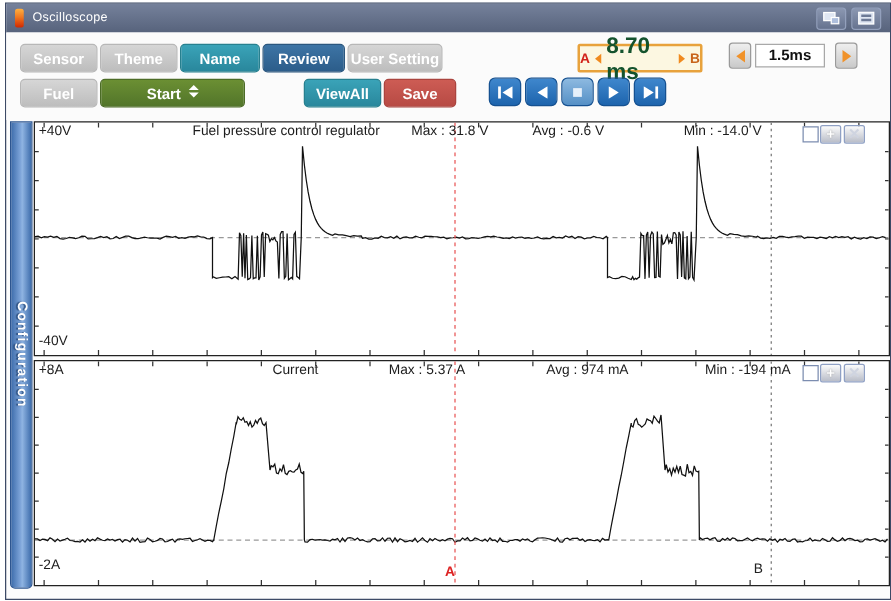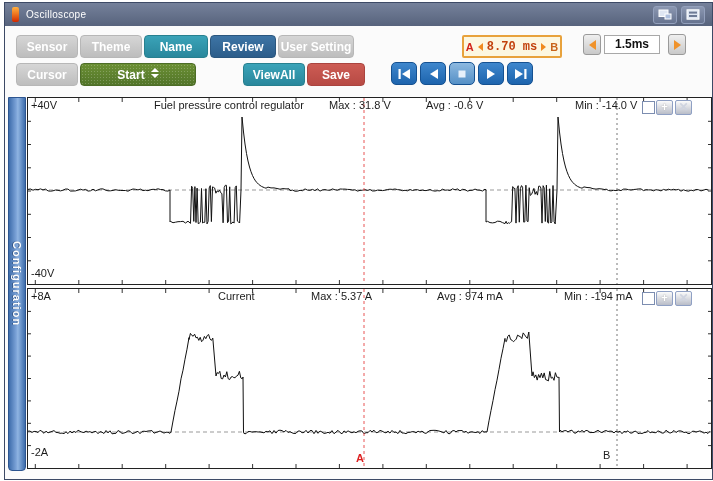--- a/index.html
+++ b/index.html
@@ -20,21 +20,21 @@
   .green{background:linear-gradient(#6b8f33,#52752a);border-color:#4c6c27;background-image:radial-gradient(rgba(255,255,255,.22) 22%,transparent 23%),linear-gradient(#6b8f33,#52752a);background-size:3px 3px,100% 100%;}
   .red{background:linear-gradient(#cd5c54,#b74a44);border-color:#aa443f;}
   .spinner{display:inline-block;margin-left:6px;vertical-align:1px;}
   .spinner i{display:block;width:0;height:0;border-left:4px solid transparent;border-right:4px solid transparent;}
   .sp-up{border-bottom:4px solid #fff;margin-bottom:2px;}
   .sp-dn{border-top:4px solid #fff;}
   
   .ab-box{position:absolute;left:457px;top:9px;width:96px;height:19px;background:#fcf7e1;border:2px solid #e8a23c;border-radius:2px;display:flex;align-items:center;justify-content:center;gap:4px;}
   .ab-a{color:#d2231a;font-weight:bold;font-size:11px;}
   .ab-b{color:#c8641a;font-weight:bold;font-size:11px;}
-  .ab-val{font-weight:bold;font-size:12px;color:#c2410c;font-family:Liberation Mono, monospace;}
+  .ab-val{font-weight:bold;font-size:18px;color:#14532d;}
   .tri-l{width:0;height:0;border-top:4px solid transparent;border-bottom:4px solid transparent;border-right:5px solid #f08a1e;}
   .tri-r{width:0;height:0;border-top:4px solid transparent;border-bottom:4px solid transparent;border-left:5px solid #f08a1e;}
   .tb-arrow{position:absolute;top:8px;width:18px;height:21px;border:1px solid #9a9a9a;border-radius:3px;background:linear-gradient(#efefef,#c9c9c9);display:flex;align-items:center;justify-content:center;padding:0;cursor:pointer;}
   .tb-arrow .tri-l{border-right-color:#f0922a;border-top-width:5px;border-bottom-width:5px;border-right-width:7px;}
   .tb-arrow .tri-r{border-left-color:#f0922a;border-top-width:5px;border-bottom-width:5px;border-left-width:7px;}
   .tb-box{position:absolute;left:599px;top:9px;width:54px;height:17px;background:#fff;border:1px solid #a8a8a8;font-size:12px;font-weight:bold;color:#111;text-align:center;line-height:17px;}
   
   .transport{position:absolute;left:386px;top:36px;display:flex;gap:3px;}
   .pbtn{width:26px;height:23px;border:1px solid #155191;border-radius:5px;background:linear-gradient(#3f87cd,#1d64ad);display:flex;align-items:center;justify-content:center;padding:0;cursor:pointer;}
   .pbtn.light{background:linear-gradient(#8db9e0,#5590c6);}
@@ -95,21 +95,21 @@
     </div>
 
     <button class="tb-arrow" style="left:578px;">
         <span class="tri-l"></span>
       </button>
     <div class="tb-box">1.5ms</div>
     <button class="tb-arrow" style="left:663px;">
         <span class="tri-r"></span>
       </button>
 
-    <button class="tbtn gray" style="left:11px;top:37px;width:62px;">Cursor</button>
+    <button class="tbtn gray" style="left:11px;top:37px;width:62px;">Fuel</button>
     <button class="tbtn green" style="left:75px;top:37px;width:116px;"><span>Start</span><span class="spinner"><i class="sp-up"></i><i class="sp-dn"></i></span></button>
     <button class="tbtn teal" style="left:238px;top:37px;width:62px;">ViewAll</button>
     <button class="tbtn red" style="left:302px;top:37px;width:58px;">Save</button>
 
     <div class="transport">
       <button class="pbtn">
         <svg width="13" height="10" viewBox="0 0 13 10">
             <rect x="0.5" y="0" width="2.2" height="10" fill="#fff"></rect>
             <polygon points="12,0 4,5 12,10" fill="#fff"></polygon>
           </svg>
@@ -147,21 +147,21 @@
         <path d="M7.3,0V4M7.3,186V182M50.8,0V4M50.8,186V182M94.2,0V4M94.2,186V182M137.7,0V4M137.7,186V182M181.1,0V4M181.1,186V182M224.6,0V4M224.6,186V182M268.0,0V4M268.0,186V182M311.4,0V4M311.4,186V182M354.9,0V4M354.9,186V182M398.3,0V4M398.3,186V182M441.8,0V4M441.8,186V182M485.2,0V4M485.2,186V182M528.7,0V4M528.7,186V182M572.1,0V4M572.1,186V182M615.6,0V4M615.6,186V182M659.1,0V4M659.1,186V182M0,23.3H3M683,23.3H680M0,46.5H3M683,46.5H680M0,69.8H3M683,69.8H680M0,93.0H3M683,93.0H680M0,116.3H3M683,116.3H680M0,139.5H3M683,139.5H680M0,162.8H3M683,162.8H680" stroke="#333" stroke-width="1" fill="none"></path>
         <line x1="0" y1="92" x2="683" y2="92" stroke="#999" stroke-dasharray="4 3"></line>
         <path d="M0.0,91.4L2.5,91.0L5.0,92.2L7.5,91.3L10.0,91.7L12.5,90.9L15.0,91.9L17.5,91.1L20.0,92.9L22.5,93.2L25.0,92.8L27.5,92.0L30.0,92.3L32.5,92.9L35.0,92.2L37.5,91.0L40.0,91.1L42.5,93.1L45.0,93.0L47.5,92.9L50.0,92.1L52.5,91.2L55.0,92.1L57.5,91.4L60.0,93.1L62.5,92.8L65.0,91.2L67.5,92.8L70.0,91.9L72.5,90.9L75.0,90.9L77.5,92.1L80.0,92.8L82.5,92.8L85.0,92.4L87.5,91.7L90.0,92.2L92.5,92.5L95.0,92.5L97.5,92.5L100.0,93.2L102.5,91.9L105.0,91.0L107.5,91.3L110.0,91.9L112.5,91.1L115.0,92.6L117.5,92.2L120.0,92.7L122.5,91.7L125.0,91.3L127.5,91.5L130.0,90.8L132.5,91.5L135.0,91.6L137.5,92.9L140.0,93.1L142.0,92.0L142.0,124.0L142.5,123.4L145.0,124.7L147.5,124.2L150.0,123.7L152.5,123.6L155.0,123.3L157.5,125.0L160.0,123.2L162.5,125.4L163.6,88.2L164.7,90.5L165.8,123.4L166.9,88.6L168.0,124.5L169.1,90.1L170.2,125.6L171.3,125.1L172.4,124.2L173.5,90.5L174.6,125.0L175.7,124.3L176.8,124.3L177.9,90.7L179.0,125.9L180.1,123.5L181.2,89.9L182.3,87.6L183.4,123.6L184.5,88.9L185.6,89.4L186.7,90.1L187.9,95.2L189.1,92.9L190.3,93.8L191.5,92.0L192.7,94.7L193.9,95.6L195.1,124.8L196.2,89.5L197.3,87.3L198.4,87.3L199.5,124.7L200.6,123.1L201.7,88.8L202.8,125.9L203.9,125.1L205.0,123.9L206.1,125.1L207.2,89.6L208.3,87.9L209.4,123.1L210.5,123.9L211.6,125.0L213.0,92.0L214.0,19.0L215.5,34.0L217.0,46.0L218.5,55.5L220.0,63.0L221.5,69.0L223.0,73.7L224.5,77.5L226.0,80.5L227.5,82.9L229.0,84.7L230.5,86.2L232.0,87.4L233.5,88.4L235.0,89.1L236.5,89.7L238.0,90.2L240.0,89.1L243.0,89.9L246.0,89.9L249.0,90.5L252.0,91.2L255.0,90.6L258.0,90.9L261.0,90.8L262.0,92.6L264.5,92.1L267.0,93.2L269.5,93.2L272.0,92.3L274.5,92.7L277.0,90.9L279.5,92.1L282.0,92.3L284.5,91.4L287.0,92.6L289.5,90.9L292.0,93.1L294.5,91.9L297.0,91.6L299.5,92.2L302.0,92.2L304.5,90.9L307.0,91.8L309.5,92.2L312.0,91.0L314.5,91.1L317.0,91.1L319.5,91.4L322.0,91.5L324.5,92.1L327.0,91.8L329.5,93.1L332.0,92.4L334.5,92.2L337.0,91.7L339.5,92.5L342.0,91.5L344.5,93.0L347.0,92.9L349.5,92.1L352.0,92.4L354.5,92.6L357.0,92.2L359.5,91.5L362.0,91.2L364.5,91.4L367.0,91.0L369.5,91.6L372.0,91.9L374.5,92.7L377.0,92.3L379.5,92.8L382.0,91.5L384.5,92.5L387.0,91.8L389.5,91.7L392.0,92.6L394.5,92.1L397.0,92.6L399.5,92.4L402.0,91.5L404.5,92.7L407.0,93.1L409.5,92.7L412.0,92.9L414.5,91.2L417.0,92.2L419.5,92.0L422.0,92.5L424.5,90.8L427.0,91.8L429.5,90.9L432.0,92.8L434.5,91.3L437.0,91.7L439.5,93.1L442.0,92.4L444.5,92.3L447.0,91.1L449.5,92.0L452.0,92.2L454.5,93.0L457.0,91.1L458.0,92.0L458.0,124.0L459.5,123.3L462.0,124.6L464.5,124.9L467.0,124.5L469.5,123.2L472.0,123.4L474.5,124.6L477.0,125.6L478.1,123.3L479.2,125.8L480.3,124.7L481.4,125.3L482.5,124.3L483.6,123.7L484.7,88.6L485.8,90.4L486.9,90.4L488.0,125.1L489.1,90.1L490.2,87.7L491.3,124.2L492.4,90.5L493.5,87.6L494.6,89.2L495.7,124.1L496.8,123.9L497.9,87.2L499.0,123.1L500.1,123.6L501.2,89.7L502.3,97.4L503.5,96.4L504.7,93.7L505.9,90.4L507.1,96.3L508.3,93.5L509.5,97.1L510.7,88.2L511.8,88.1L512.9,90.0L514.0,125.1L515.1,87.7L516.2,90.0L517.3,123.5L518.4,87.1L519.5,124.3L520.6,125.1L521.7,90.8L522.8,125.0L523.9,123.7L525.0,87.5L526.1,123.8L527.2,125.9L529.0,92.0L530.0,19.0L531.5,34.0L533.0,46.0L534.5,55.5L536.0,63.0L537.5,69.0L539.0,73.7L540.5,77.5L542.0,80.5L543.5,82.9L545.0,84.7L546.5,86.2L548.0,87.4L549.5,88.4L551.0,89.1L552.5,89.7L554.0,90.2L556.0,88.9L559.0,89.5L562.0,89.7L565.0,90.7L568.0,91.1L571.0,90.7L574.0,91.0L577.0,91.6L578.0,91.0L580.5,92.5L583.0,92.9L585.5,92.3L588.0,92.6L590.5,91.9L593.0,92.6L595.5,91.1L598.0,91.1L600.5,91.7L603.0,92.0L605.5,91.5L608.0,91.3L610.5,90.9L613.0,90.9L615.5,92.6L618.0,91.7L620.5,91.9L623.0,91.9L625.5,92.8L628.0,91.7L630.5,92.1L633.0,92.9L635.5,91.4L638.0,92.2L640.5,91.2L643.0,92.0L645.5,91.3L648.0,91.9L650.5,91.4L653.0,93.2L655.5,91.8L658.0,92.7L660.5,93.2L663.0,92.1L665.5,92.8L668.0,91.5L670.5,91.7L673.0,92.9L675.5,92.2L678.0,91.3L680.5,92.1" stroke="#111111" stroke-width="1" fill="none"></path>
         <line x1="336" y1="0" x2="336" y2="186" stroke="#e85555" stroke-dasharray="3 3"></line>
         <line x1="589" y1="0" x2="589" y2="186" stroke="#777777" stroke-dasharray="2 3"></line>
       </svg>
     <span class="plabel" style="left:3px;top:1px;text-align:center;">+40V</span>
     <span class="plabel" style="left:126px;top:1px;">Fuel pressure control regulator</span>
     <span class="plabel" style="left:301px;top:1px;">Max : 31.8 V</span>
     <span class="plabel" style="left:398px;top:1px;">Avg : -0.6 V</span>
-    <span class="plabel" style="left:519px;top:1px;margin-left:28px;">Min : -14.0 V</span>
+    <span class="plabel" style="left:519px;top:1px;">Min : -14.0 V</span>
     <span class="plabel" style="left:3px;top:169px;">-40V</span>
     <span class="chk"></span>
     <button class="sqbtn plusbtn">+</button>
     <button class="sqbtn xbtn">✕</button>
   </div>
 
   <div class="panel panel2">
     <svg id="wave2" width="683" height="179">
         <path d="M7.3,0V4M7.3,179V175M50.8,0V4M50.8,179V175M94.2,0V4M94.2,179V175M137.7,0V4M137.7,179V175M181.1,0V4M181.1,179V175M224.6,0V4M224.6,179V175M268.0,0V4M268.0,179V175M311.4,0V4M311.4,179V175M354.9,0V4M354.9,179V175M398.3,0V4M398.3,179V175M441.8,0V4M441.8,179V175M485.2,0V4M485.2,179V175M528.7,0V4M528.7,179V175M572.1,0V4M572.1,179V175M615.6,0V4M615.6,179V175M659.1,0V4M659.1,179V175M0,22.4H3M683,22.4H680M0,44.8H3M683,44.8H680M0,67.1H3M683,67.1H680M0,89.5H3M683,89.5H680M0,111.9H3M683,111.9H680M0,134.3H3M683,134.3H680M0,156.6H3M683,156.6H680" stroke="#333" stroke-width="1" fill="none"></path>
         <line x1="0" y1="143" x2="683" y2="143" stroke="#999" stroke-dasharray="4 3"></line>

